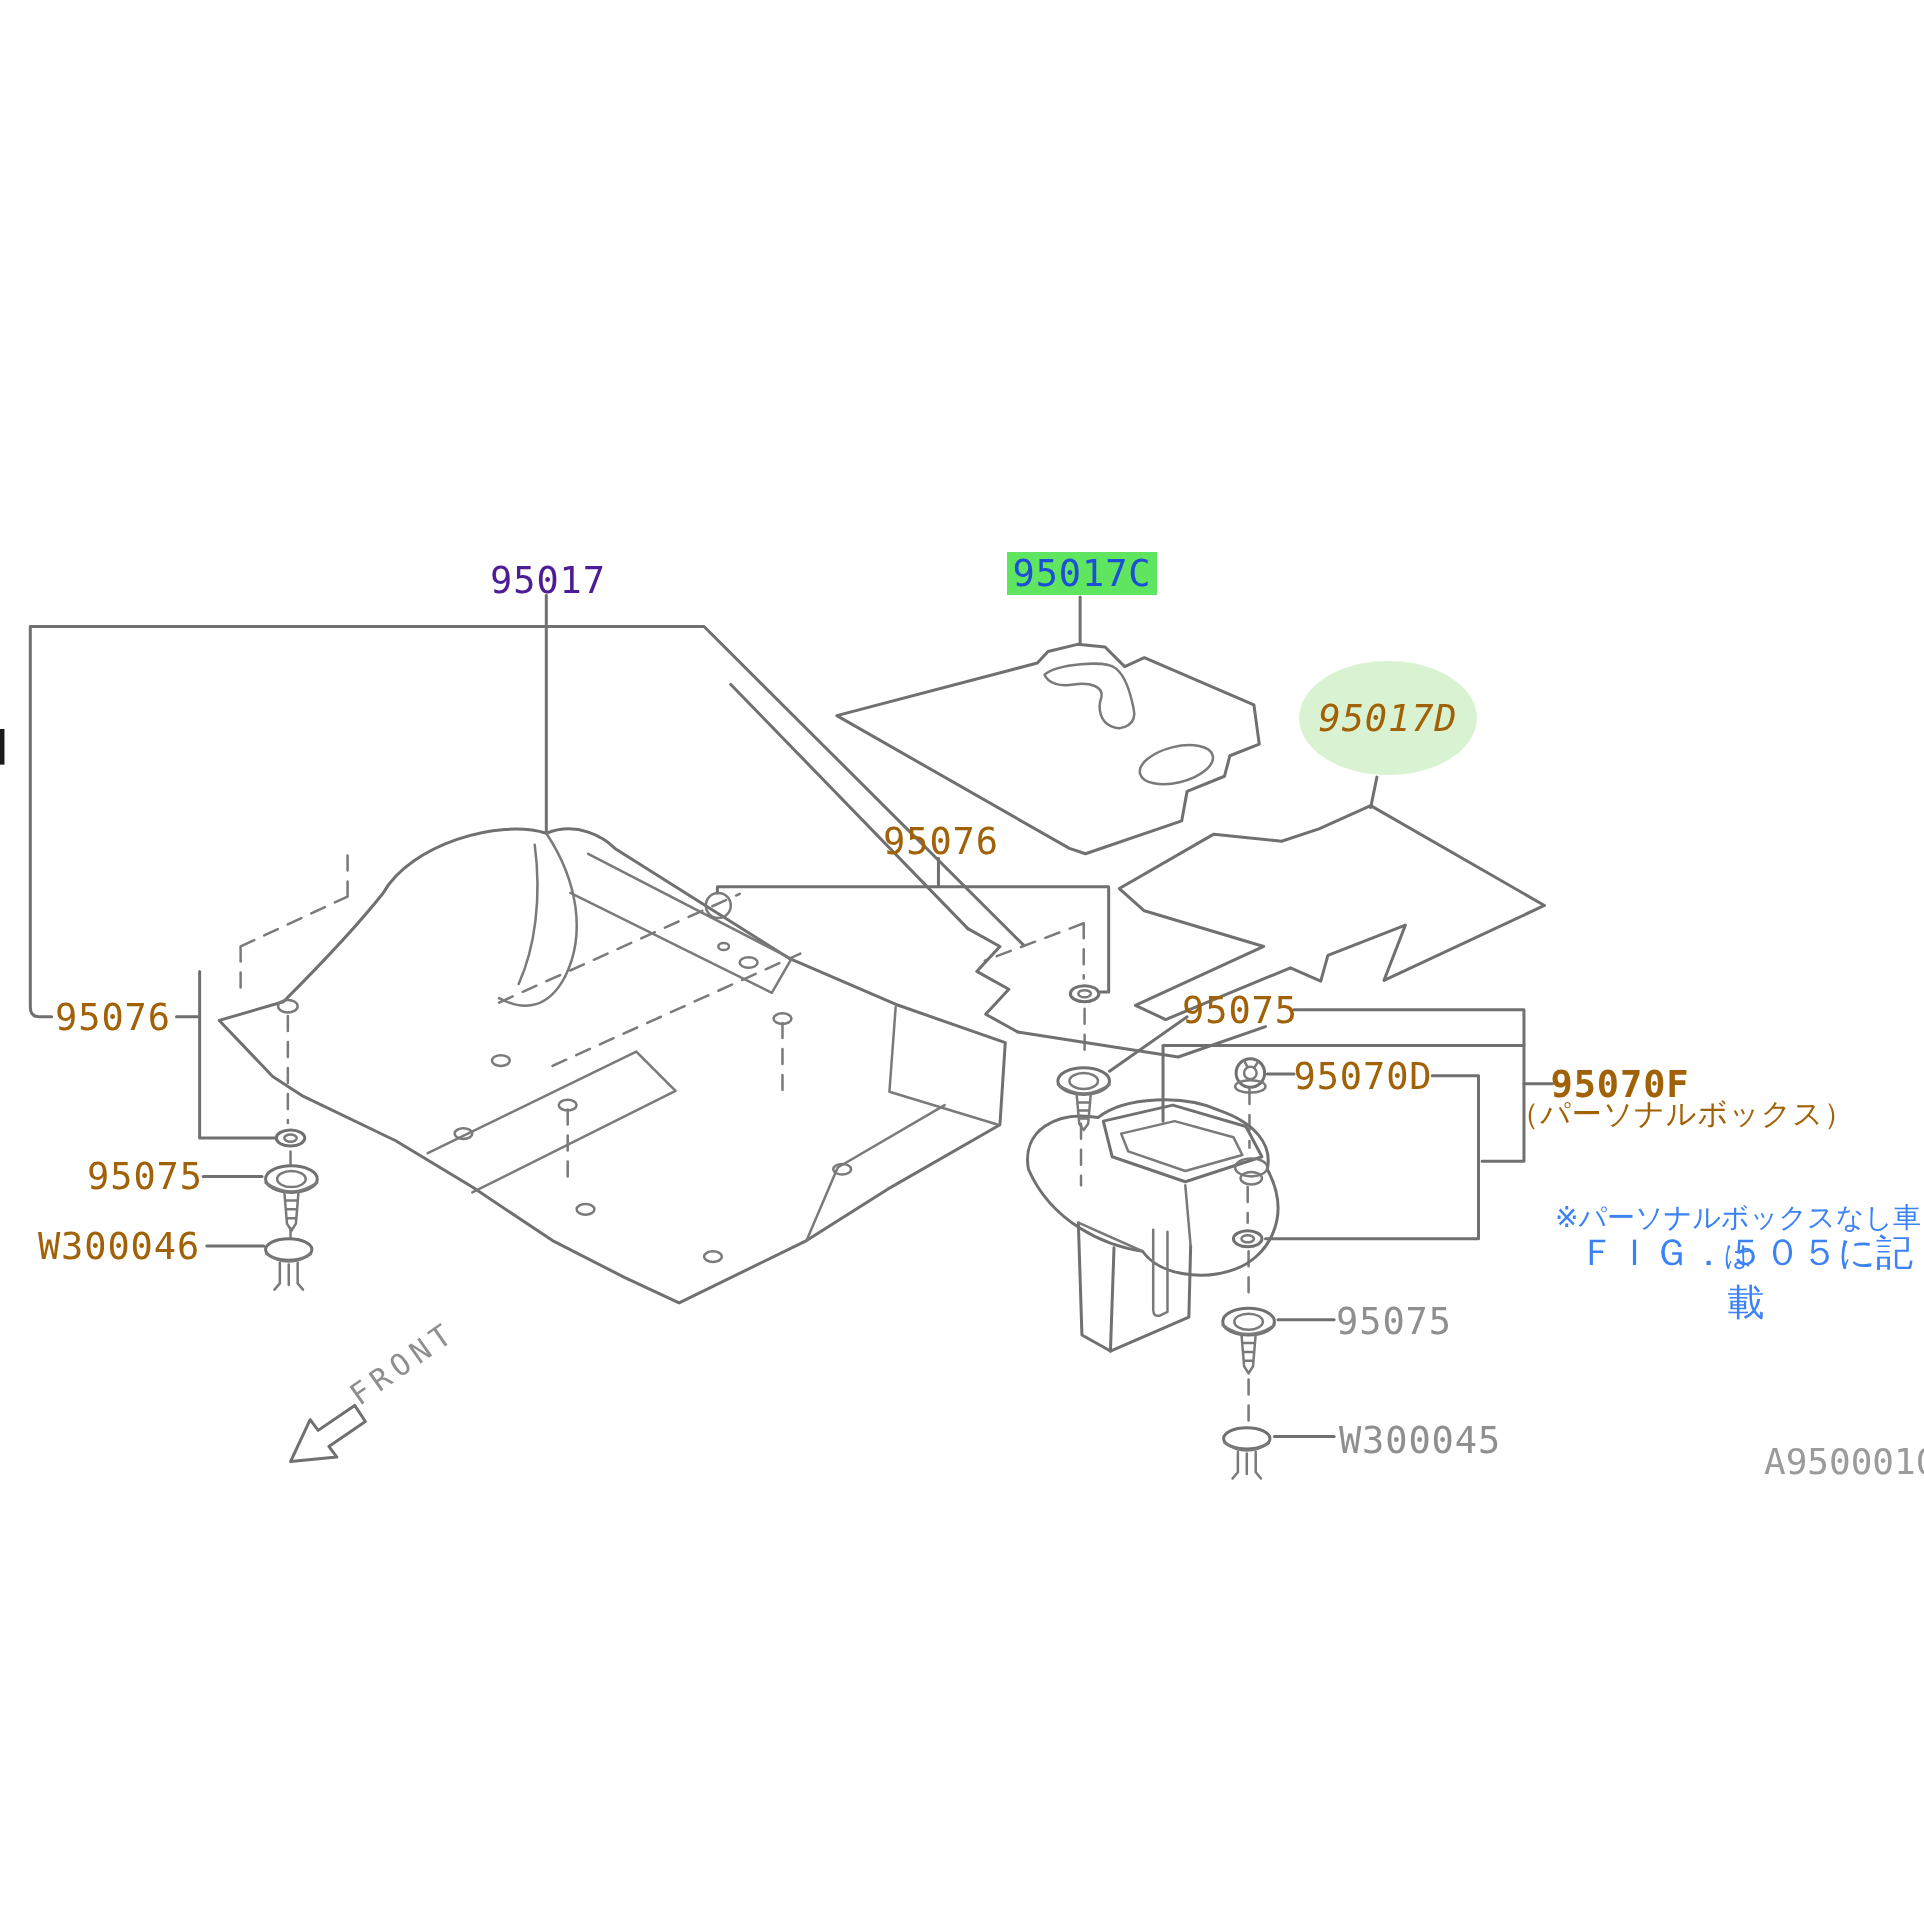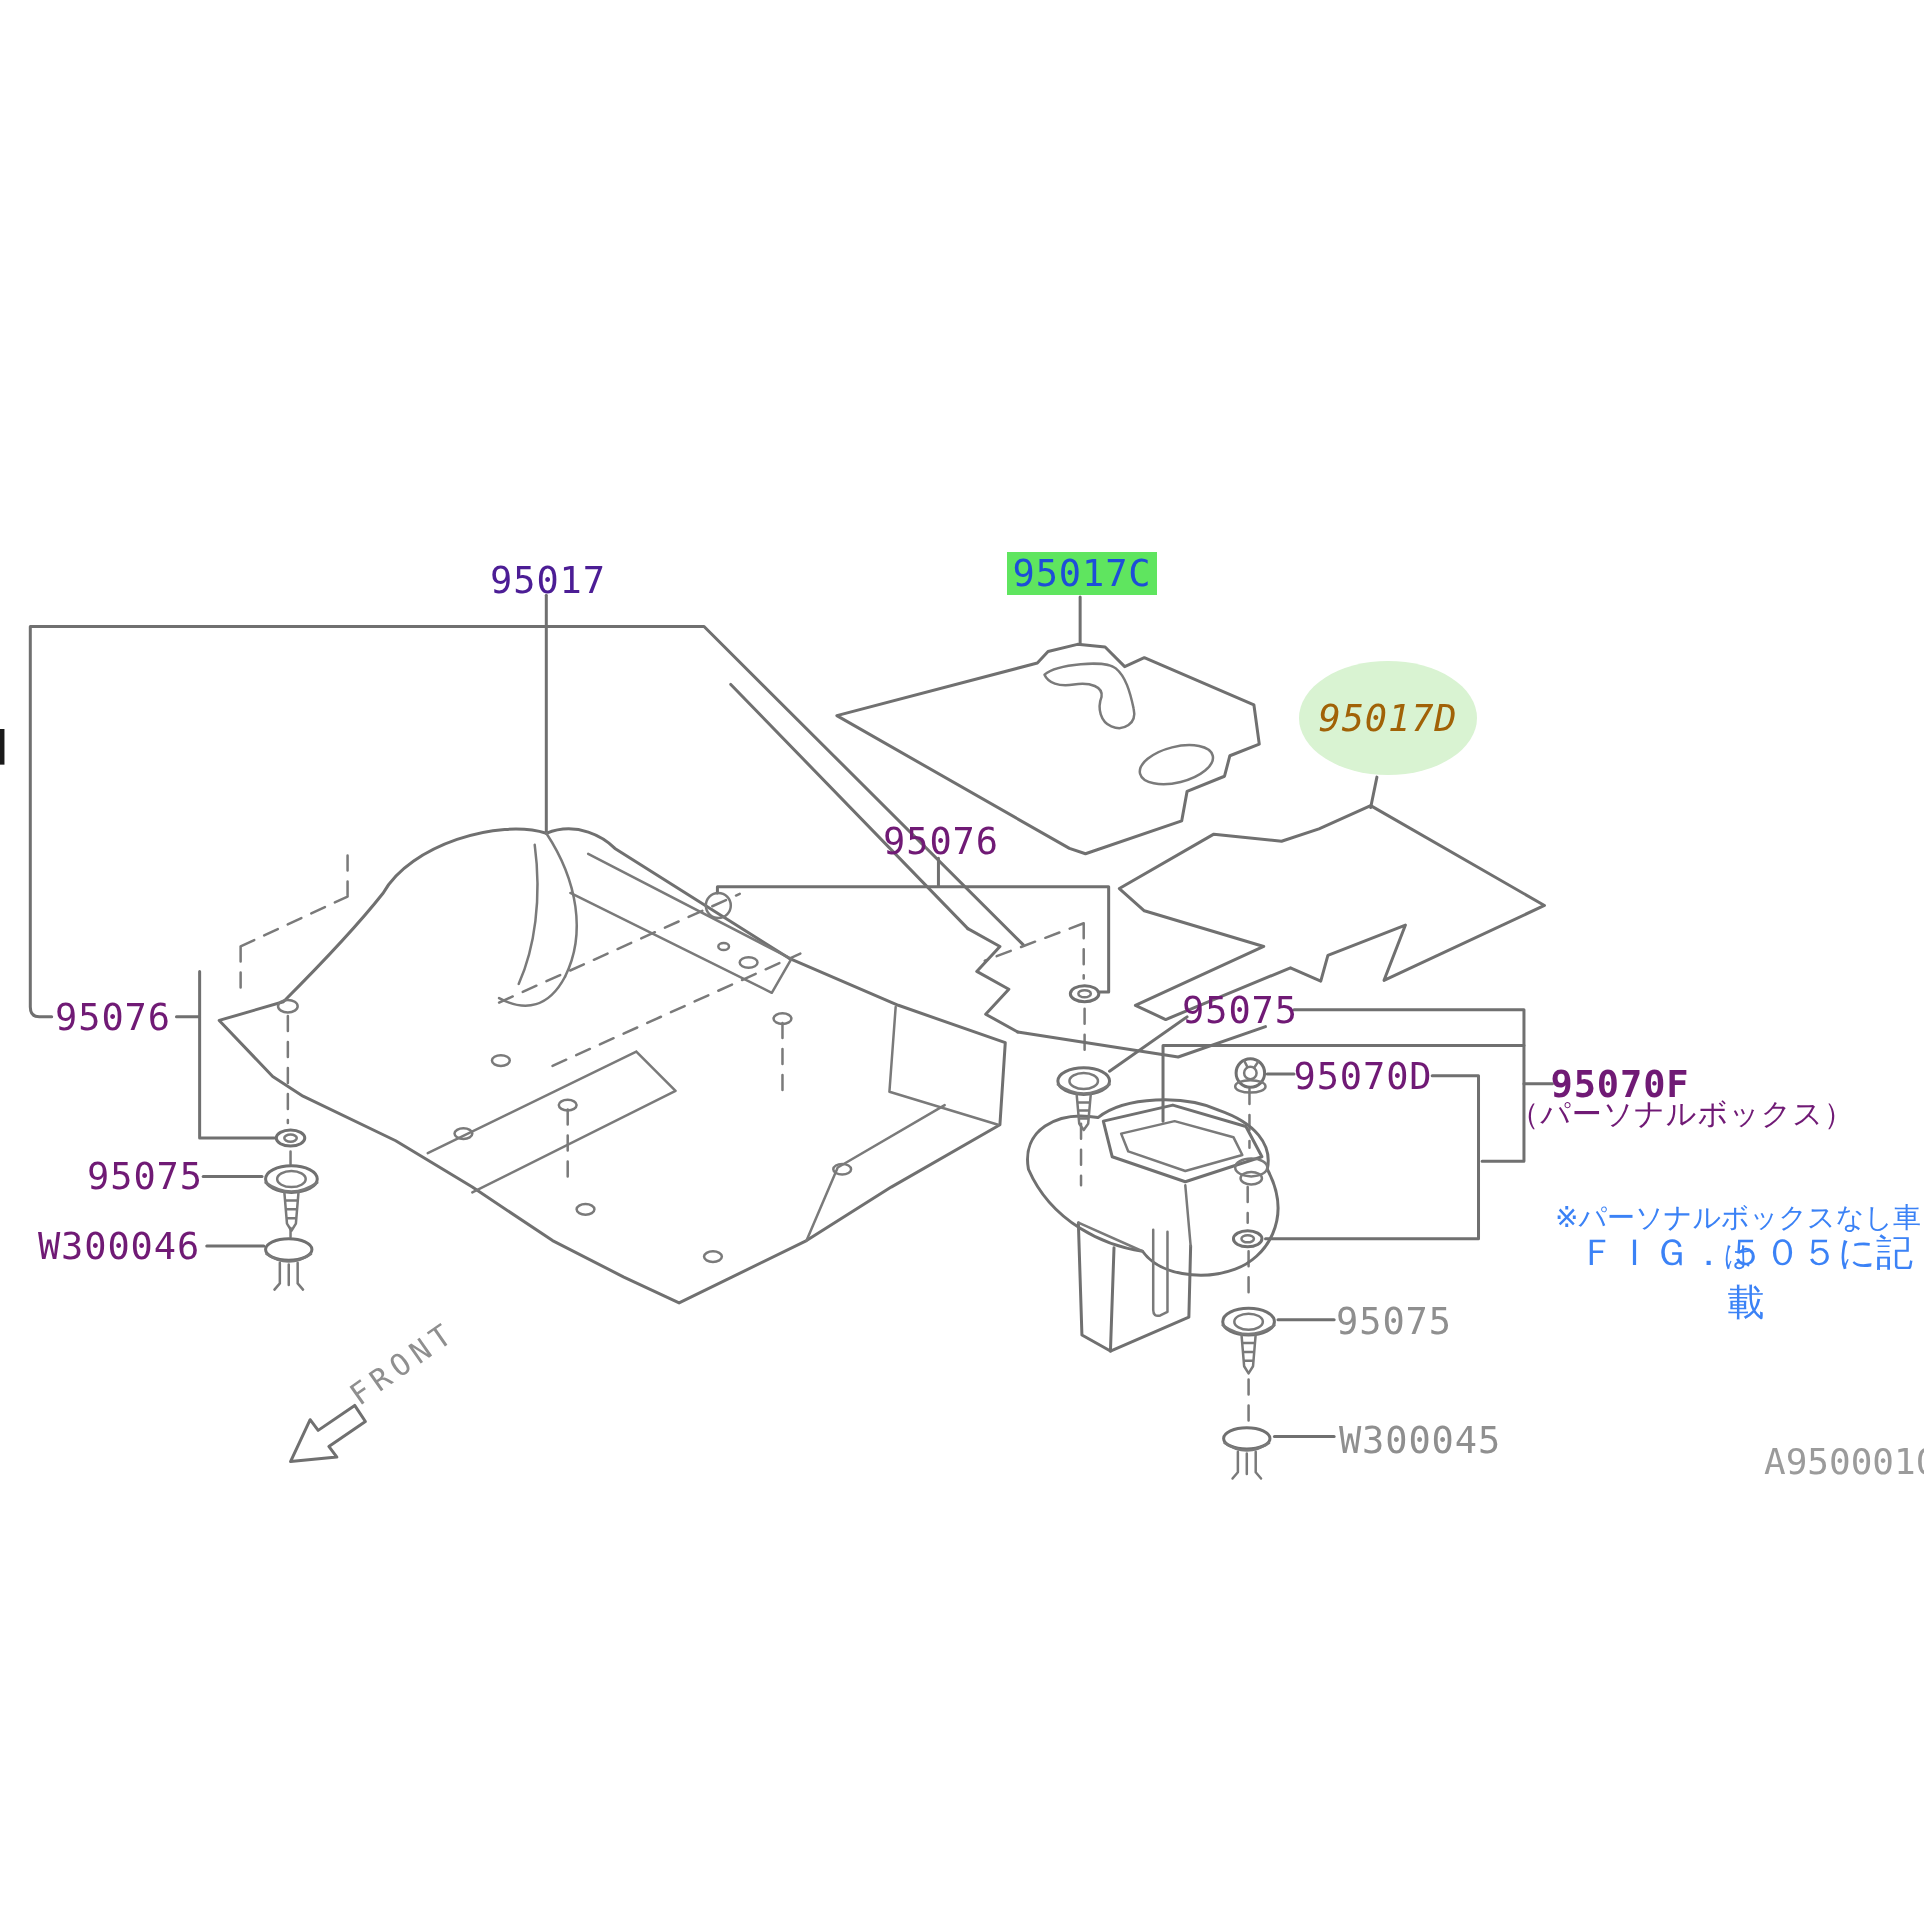--- a/index.html
+++ b/index.html
@@ -3,21 +3,21 @@
 <meta charset="utf-8">
 <style>
   html,body{margin:0;padding:0;background:#ffffff;}
   .canvas{position:relative;width:1925px;height:1925px;background:#ffffff;overflow:hidden;
           font-family:"DejaVu Sans Mono","Liberation Mono",monospace;}
   svg.diagram{position:absolute;left:0;top:0;width:1925px;height:1925px;}
   svg.diagram *{vector-effect:non-scaling-stroke;}
   .stroke{fill:none;stroke:#707070;stroke-width:3;stroke-linecap:round;stroke-linejoin:round;}
   .stroke-thin{fill:none;stroke:#7a7a7a;stroke-width:2.5;stroke-linecap:round;stroke-linejoin:round;}
   .dashed{fill:none;stroke:#7a7a7a;stroke-width:2.5;stroke-dasharray:15 11;stroke-linecap:round;}
-  .lbl{position:absolute;transform:translate(-50%,-50%);font-size:37px;color:#701a75;
+  .lbl{position:absolute;transform:translate(-50%,-50%);font-size:37px;color:#a16207;
        white-space:nowrap;letter-spacing:0.9px;line-height:1;}
   .lbl-light{color:#8f8f8f;}
   .lbl-doc{color:#9b9b9b;font-size:36px;transform:translate(0,-50%);}
   .lbl-note{color:#3b82f6;font-size:28px;transform:translate(0,-50%);text-align:center;}
   .jp{font-family:"DejaVu Sans","Liberation Sans",sans-serif;}
   .hl-box{position:absolute;left:1007px;top:552px;width:150px;height:43px;background:#5fe55f;
           display:flex;align-items:center;justify-content:center;}
   .hl-box .txt{font-size:37px;color:#1d4ed8;letter-spacing:0.9px;text-align:right;}
   .hl-ellipse{position:absolute;left:1299px;top:661px;width:178px;height:114px;background:#d9f3d2;
           border-radius:50%;display:flex;align-items:center;justify-content:center;}

